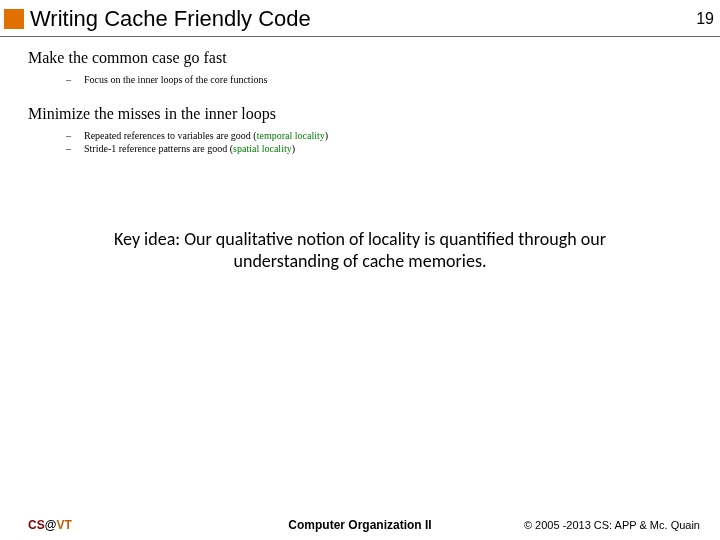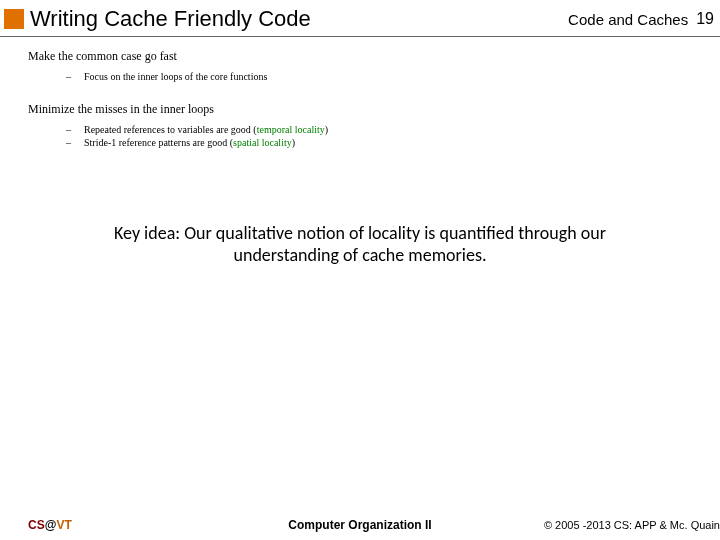--- a/index.html
+++ b/index.html
@@ -42,21 +42,21 @@
     font-size: 16px;
     color: #000;
     margin-left: 8px;
     margin-right: 6px;
   }
   .content {
     padding: 12px 28px 0 28px;
   }
   .heading {
     font-family: Georgia, 'Times New Roman', serif;
-    font-size: 12px;
+    font-size: 16px;
     font-weight: 400;
     margin-bottom: 6px;
     color: #000;
   }
   .bullets {
     margin-left: 38px;
     margin-bottom: 18px;
   }
   .bullet {
     font-family: Georgia, 'Times New Roman', serif;
@@ -82,21 +82,21 @@
     line-height: 1.25;
   }
   .footer {
     position: absolute;
     bottom: 8px;
     left: 0;
     width: 720px;
     display: flex;
     align-items: center;
     justify-content: space-between;
-    padding: 0 0 0 28px;
+    padding: 0 20px 0 28px;
     font-family: Arial, Helvetica, sans-serif;
     font-size: 12px;
   }
   .footer-left { font-weight: bold; }
   .footer-left .cs { color: #800000; }
   .footer-left .at { color: #000; }
   .footer-left .vt { color: #c06000; }
   .footer-center {
     font-weight: bold;
     font-size: 12px;
@@ -106,21 +106,20 @@
     transform: translateX(-50%);
   }
   .footer-right { font-size: 11px; color: #000; }
 </style>
 </head>
 <body>
 
 <div class="header">
   <div class="marker"></div>
   <div class="title">Writing Cache Friendly Code</div>
-  <div class="chapter">Code and Caches</div>
   <div class="pagenum">19</div>
 </div>
 
 <div class="content">
 
   <div class="heading">Make the common case go fast</div>
   <div class="bullets">
     <div class="bullet">Focus on the inner loops of the core functions</div>
   </div>
 

